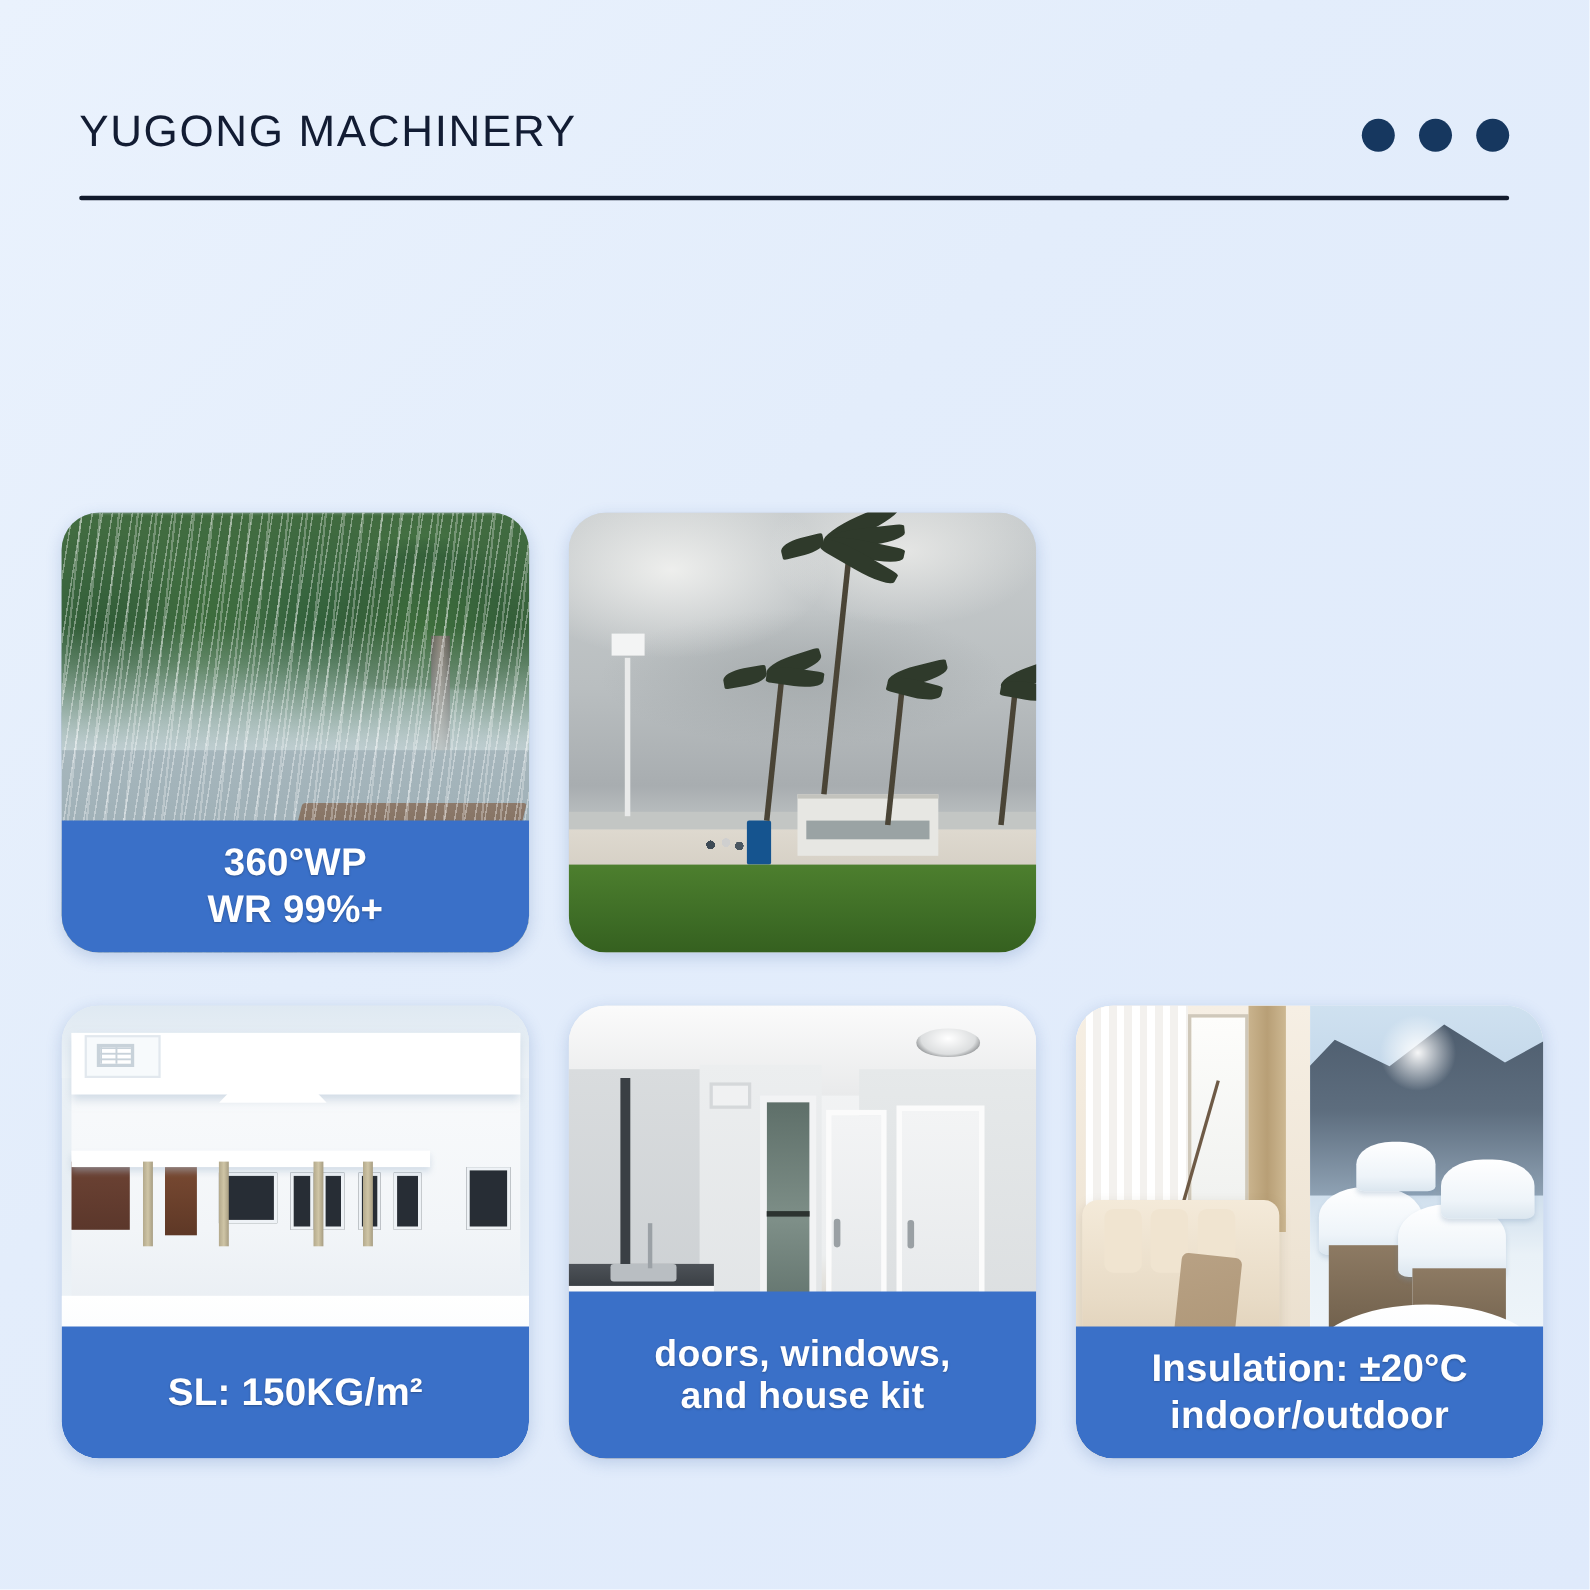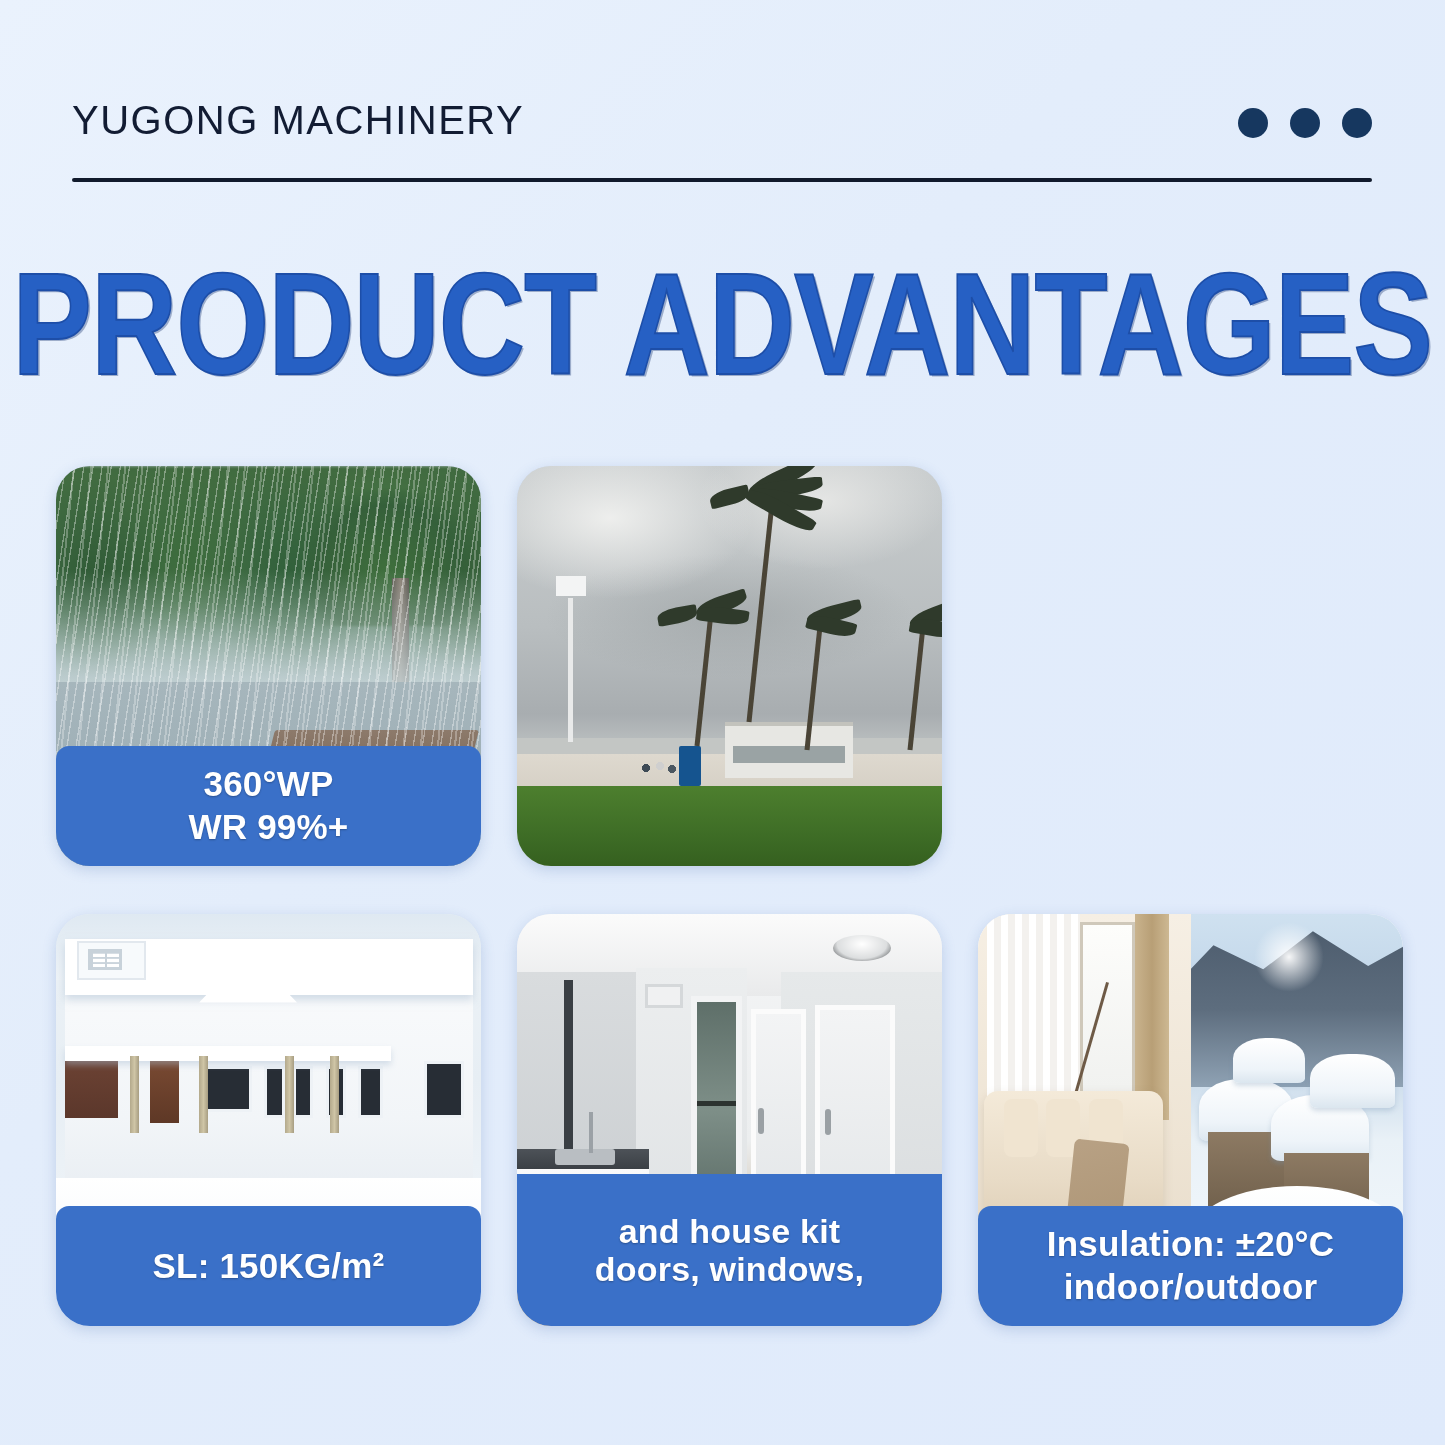--- a/index.html
+++ b/index.html
@@ -59,21 +59,21 @@
     text-align:center;
     font-weight:bold;
     font-size:35px;
     line-height:1.22;
     letter-spacing:.2px;
     text-shadow:0 1px 2px rgba(0,0,0,.28);
     padding:10px 12px;
     box-sizing:border-box;
     border-bottom-left-radius:34px;border-bottom-right-radius:34px;
   }
-  .caption.h2{height:120px;border-radius:13px;}
+  .caption.h2{height:120px;}
   .caption.h3{height:152px;font-size:34px;line-height:1.12;}
   .cap-line{display:block;white-space:nowrap;}
 
   
 
   
   .ph-rain{background:linear-gradient(180deg,#b9c9cf 0%,#9fb6bb 28%,#9fb2b8 55%,#aebcc2 100%);}
   .ph-rain .trees{
     position:absolute;left:-4%;top:0;width:108%;height:58%;
     background:
@@ -282,23 +282,20 @@
   <div class="header">
     <div class="brand">YUGONG MACHINERY</div>
     <div class="dots">
       <span class="dot"></span>
       <span class="dot"></span>
       <span class="dot"></span>
     </div>
     <div class="rule"></div>
   </div>
 
-  <div class="title-wrap">
-    <span class="title">PRODUCT ADVANTAGES</span>
-  </div>
 
   <div class="grid">
 
     <div class="row">
 
       <div class="card">
         <div class="photo ph-rain">
           <div class="trees"></div>
             <div class="canopy"></div>
             <div class="trunk"></div>
@@ -405,22 +402,22 @@
           <div class="wdoor d2">
               <span class="handle" style="left:8%;top:44%;"></span>
             </div>
           <div class="floor"></div>
           <div class="cab"></div>
             <div class="counter"></div>
           <div class="sink"></div>
             <div class="tap"></div>
         </div>
         <div class="caption h3">
+          <span class="cap-line">doors, windows,</span>
           <span class="cap-line">and house kit</span>
-          <span class="cap-line">doors, windows,</span>
         </div>
       </div>
 
       <div class="card tall">
         <div class="photo ph-split">
           <div class="half-l">
             <div class="curtain"></div>
               <div class="window"></div>
               <div class="drape"></div>
             <div class="branch"></div>

